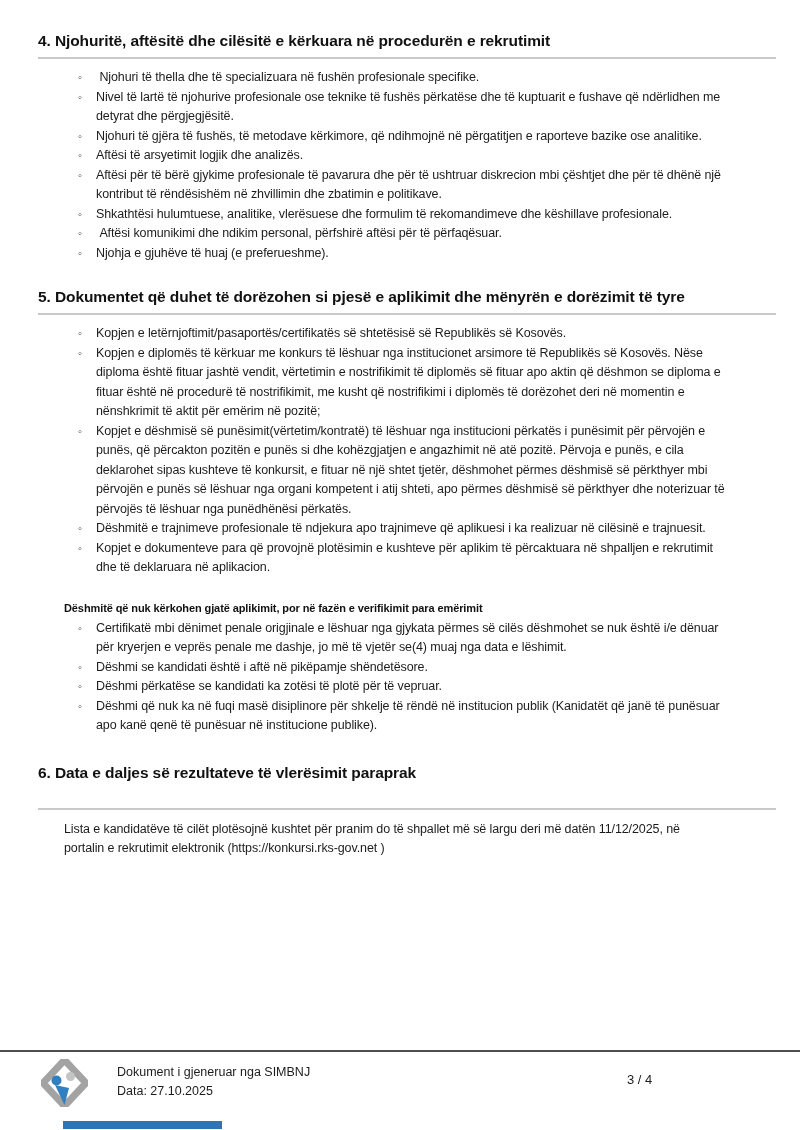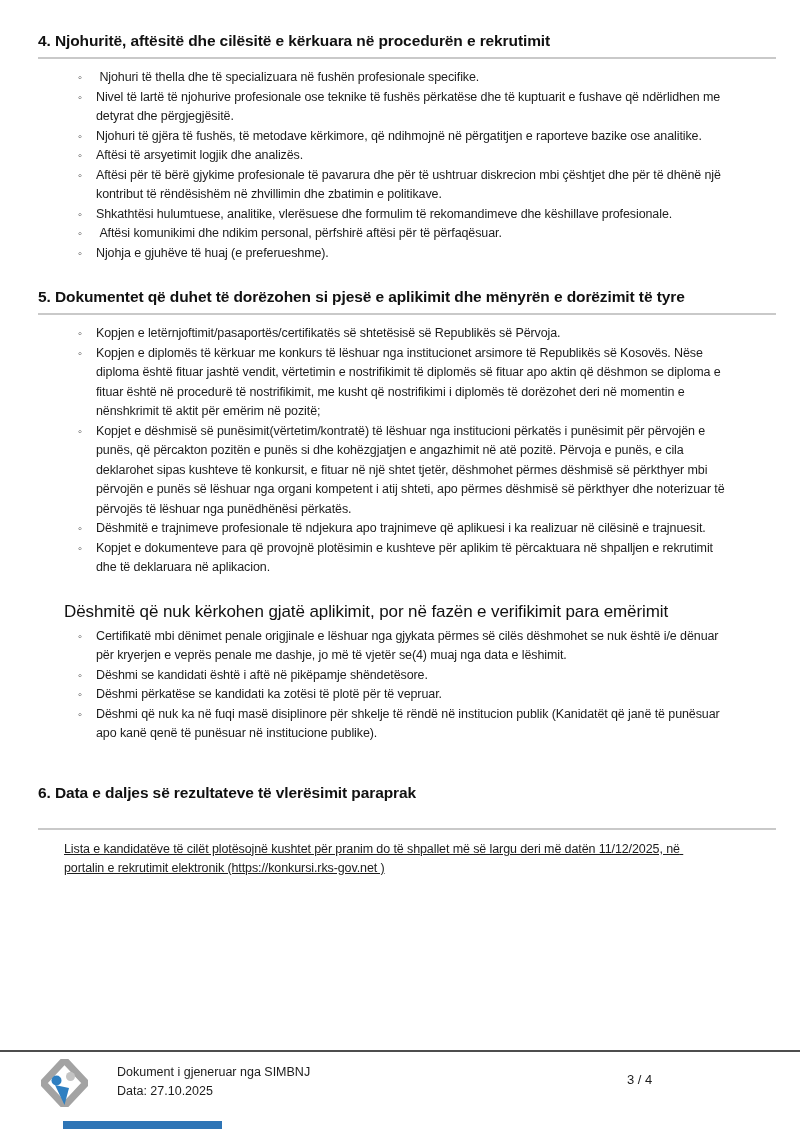--- a/index.html
+++ b/index.html
@@ -48,36 +48,35 @@
     color: #333333;
   }
   ul.bullets li.bi .bt {
     flex: 1;
     white-space: pre-wrap;
   }
   .sec4-list { margin-bottom: 0; }
   .sec5-head { margin-top: 23px; }
   .sub-heading {
     margin: 24px 0 0 26px;
-    font-size: 17px;
-    font-weight: normal;
+    font-size: 11px;
+    font-weight: bold;
     color: #111111;
     letter-spacing: -0.1px;
   }
   .verification-list { margin-top: 17px; }
-  .sec6-head { margin-top: 38px; }
+  .sec6-head { margin-top: 26px; }
   .rule-gap { margin-top: 24px; }
   .paragraph {
     margin: 10px 0 0 26px;
     max-width: 642px;
     font-size: 12.5px;
     line-height: 19.5px;
     letter-spacing: -0.1px;
     white-space: pre-wrap;
-    text-decoration: underline;
   }
   
   .footer-rule {
     position: absolute;
     left: 0; right: 0;
     top: 1050px;
     height: 2px;
     background: #4d4d4d;
   }
   .footer-logo {
@@ -155,21 +154,21 @@
           </li>
         </ul>
     </section>
 
     <section>
       <h2 class="sec-heading sec5-head">5. Dokumentet që duhet të dorëzohen si pjesë e aplikimit dhe mënyrën e dorëzimit të tyre</h2>
       <div class="rule"></div>
       <ul class="bullets">
           <li class="bi">
             <span class="mk">◦</span>
-            <span class="bt">Kopjen e letërnjoftimit/pasaportës/certifikatës së shtetësisë së Republikës së Përvoja.</span>
+            <span class="bt">Kopjen e letërnjoftimit/pasaportës/certifikatës së shtetësisë së Republikës së Kosovës.</span>
           </li>
           <li class="bi">
             <span class="mk">◦</span>
             <span class="bt">Kopjen e diplomës të kërkuar me konkurs të lëshuar nga institucionet arsimore të Republikës së Kosovës. Nëse diploma është fituar jashtë vendit, vërtetimin e nostrifikimit të diplomës së fituar apo aktin që dëshmon se diploma e fituar është në procedurë të nostrifikimit, me kusht që nostrifikimi i diplomës të dorëzohet deri në momentin e nënshkrimit të aktit për emërim në pozitë;</span>
           </li>
           <li class="bi">
             <span class="mk">◦</span>
             <span class="bt">Kopjet e dëshmisë së punësimit(vërtetim/kontratë) të lëshuar nga institucioni përkatës i punësimit për përvojën e punës, që përcakton pozitën e punës si dhe kohëzgjatjen e angazhimit në atë pozitë. Përvoja e punës, e cila deklarohet sipas kushteve të konkursit, e fituar në një shtet tjetër, dëshmohet përmes dëshmisë së përkthyer mbi përvojën e punës së lëshuar nga organi kompetent i atij shteti, apo përmes dëshmisë së përkthyer dhe noterizuar të përvojës të lëshuar nga punëdhënësi përkatës.</span>
           </li>
           <li class="bi">

